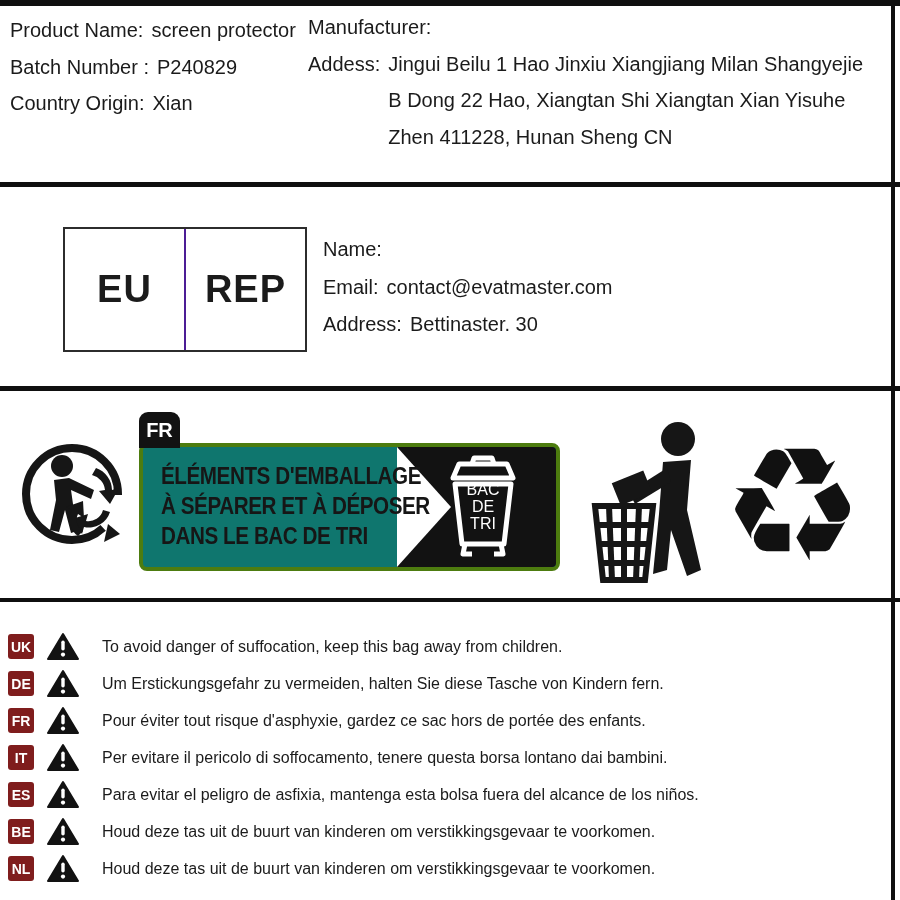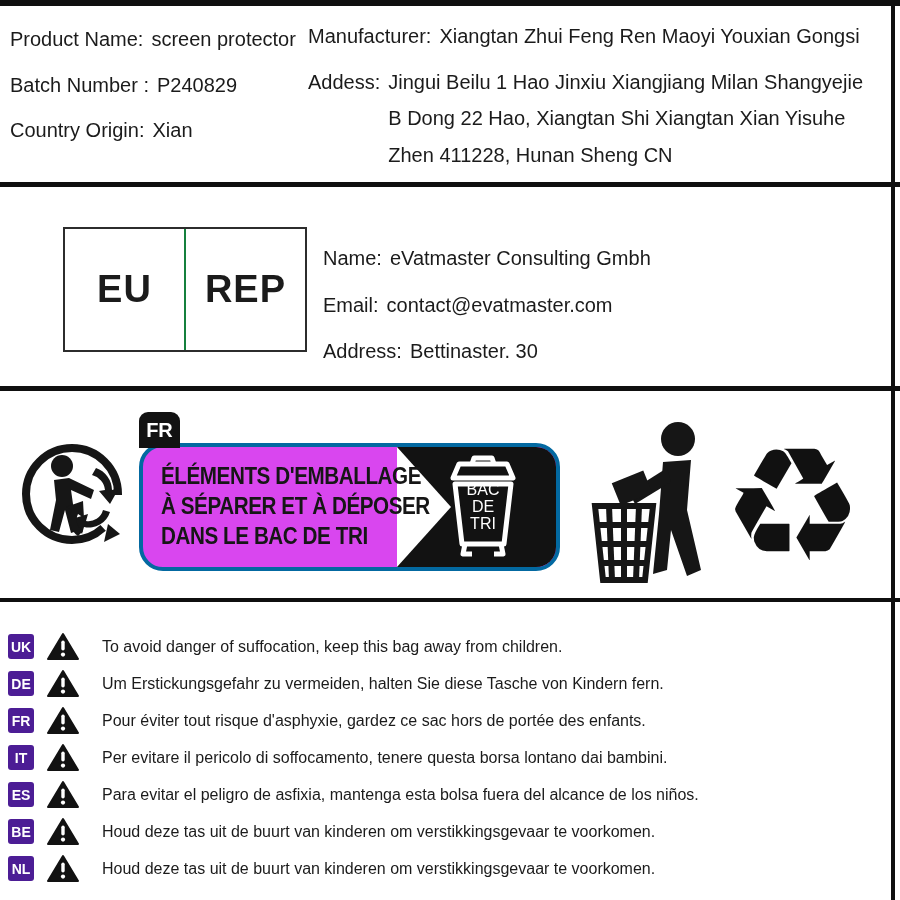--- a/index.html
+++ b/index.html
@@ -5,49 +5,49 @@
   html,body{margin:0;padding:0;background:#f5f5f5;}
   .page{
     position:relative;width:900px;height:900px;background:#ffffff;
     font-family:"Liberation Sans", sans-serif;color:#1b1b1b;overflow:hidden;
   }
   .hline{position:absolute;left:0;width:900px;background:#0f0f0f;}
   .vline{position:absolute;top:0;height:900px;background:#0f0f0f;}
   
   .info-left{position:absolute;left:10px;top:12px;font-size:20px;line-height:36.5px;white-space:nowrap;}
   .info-right{position:absolute;left:308px;top:9px;font-size:20px;line-height:36.5px;white-space:nowrap;}
-  .pair{display:flex;gap:8px;align-items:flex-start;margin-top:9px;}
+  .pair{display:flex;gap:8px;align-items:flex-start;}
   
   .eurep-box{position:absolute;left:63px;top:227px;width:240px;height:121px;border:2px solid #2c2c2c;display:flex;}
   .eurep-cell{flex:1;display:flex;align-items:center;justify-content:center;font-size:38px;font-weight:bold;letter-spacing:1px;}
-  .eurep-cell.first{border-right:2px solid #15803d;}
+  .eurep-cell.first{border-right:2px solid #4c1d95;}
   .eurep-info{position:absolute;left:323px;top:231px;font-size:20px;line-height:37.5px;white-space:nowrap;}
   .indent2{padding-left:13px;}
   
   .fr-tag{position:absolute;left:139px;top:412px;width:41px;height:36px;background:#121212;color:#fff;
     border-radius:9px 9px 0 0;display:flex;align-items:center;justify-content:center;
     font-size:20px;font-weight:bold;z-index:2;}
-  .banner{position:absolute;left:139px;top:443px;width:421px;height:128px;border:4px solid #0369a1;
-    border-radius:24px;background:#d946ef;overflow:hidden;box-sizing:border-box;}
+  .banner{position:absolute;left:139px;top:443px;width:421px;height:128px;border:4px solid #4d7c0f;
+    border-radius:8px;background:#0f766e;overflow:hidden;box-sizing:border-box;}
   .banner-black{position:absolute;left:254px;top:0;right:0;bottom:0;background:#121212;}
   .banner-chevron{position:absolute;left:254px;top:0;width:0;height:0;
     border-top:60px solid transparent;border-bottom:60px solid transparent;border-left:54px solid #ffffff;}
   .banner-text{position:absolute;left:18px;top:14px;font-size:24px;font-weight:bold;line-height:30px;
     letter-spacing:-0.5px;transform:scaleX(0.86);transform-origin:left center;white-space:nowrap;color:#161616;}
   .bin-wrap{position:absolute;left:296px;top:7px;width:88px;height:108px;}
   .bin-text{position:absolute;left:296px;top:34px;width:88px;text-align:center;color:#ffffff;
     font-weight:normal;font-size:16px;line-height:17px;letter-spacing:0;}
   .triman{position:absolute;left:20px;top:438px;}
   .tidyman{position:absolute;left:583px;top:418px;}
   .recycle{position:absolute;left:700px;top:414px;width:185px;height:182px;
     font-family:"DejaVu Sans", sans-serif;font-size:158px;line-height:182px;text-align:center;color:#111;}
   
   .warnings{position:absolute;left:8px;top:628px;right:8px;}
   .warn-row{display:flex;align-items:center;height:37px;}
-  .lang-badge{width:26px;height:25px;background:#4c1d95;color:#fff;border-radius:3px;
+  .lang-badge{width:26px;height:25px;background:#7f1d1d;color:#fff;border-radius:3px;
     display:flex;align-items:center;justify-content:center;font-size:14px;font-weight:bold;flex:0 0 26px;}
   .warn-tri{margin-left:13px;flex:0 0 32px;display:flex;align-items:center;}
   .warn-text{margin-left:23px;font-size:16px;white-space:nowrap;color:#1b1b1b;}
 </style>
 </head>
 <body>
 
 <div class="page">
 
   <div class="hline" style="top:0;height:6px;"></div>
@@ -67,41 +67,39 @@
     </div>
     <div class="pair">
       <span>Country Origin:</span>
       <span>Xian</span>
     </div>
   </div>
 
   <div class="info-right">
     <div class="pair">
       <span>Manufacturer:</span>
-      <span>Xiangtan Zhui Feng Ren Maoyi Youxian Gongsi</span>
     </div>
     <div class="pair">
       <span>Addess:</span>
       <div>
         <div>Jingui Beilu 1 Hao Jinxiu Xiangjiang Milan Shangyejie</div>
         <div>B Dong 22 Hao, Xiangtan Shi Xiangtan Xian Yisuhe</div>
         <div>Zhen 411228, Hunan Sheng CN</div>
       </div>
     </div>
   </div>
 
   <div class="eurep-box">
     <div class="eurep-cell first">EU</div>
     <div class="eurep-cell">REP</div>
   </div>
 
   <div class="eurep-info">
     <div class="pair">
       <span>Name:</span>
-      <span>eVatmaster Consulting Gmbh</span>
     </div>
     <div class="pair">
       <span>Email:</span>
       <span>contact@evatmaster.com</span>
     </div>
     <div class="pair">
       <span>Address:</span>
       <div>
         <div>Bettinaster. 30</div>
       </div>

